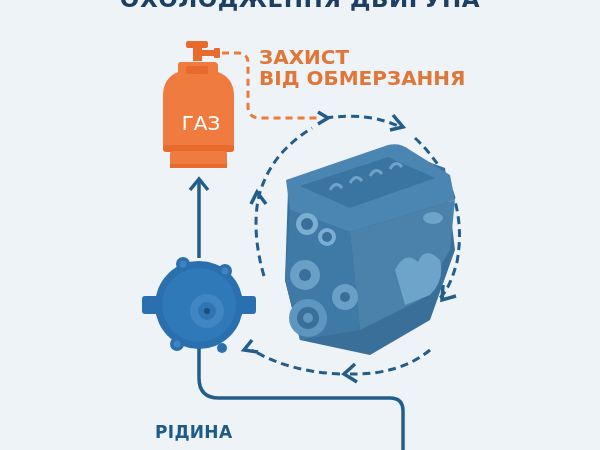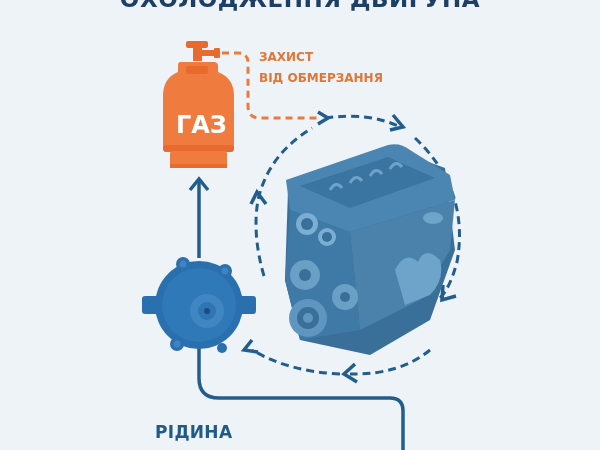--- a/index.html
+++ b/index.html
@@ -11,32 +11,32 @@
   }
   .title {
     position: absolute; left: 0; right: 0; top: -14px;
     text-align: center;
     font-family: "DejaVu Sans", sans-serif;
     font-weight: bold; font-size: 23px; letter-spacing: 0.5px;
     color: #1c3f63;
   }
   .label-orange {
     position: absolute; left: 259px; top: 47px;
-    color: #e07638; font-weight: bold; font-size: 12px; line-height: 21px;
+    color: #e07638; font-weight: bold; font-size: 20px; line-height: 21px;
     font-family: "DejaVu Sans", sans-serif;
   }
   .label-blue {
     position: absolute; left: 155px; top: 421px;
     color: #1e5b8a; font-weight: bold; font-size: 17px; line-height: 22px;
     font-family: "DejaVu Sans", sans-serif; letter-spacing: 0.3px;
   }
   svg.diagram { position: absolute; left: 0; top: 0; }
   .gas-label {
     position: absolute; left: 176px; top: 111px; width: 50px; text-align: center;
-    color: #ffffff; font-weight: bold; font-size: 24px;
+    color: #ffffff; font-weight: normal; font-size: 20px;
     font-family: "DejaVu Sans", sans-serif;
   }
 </style>
 </head>
 <body>
 
 <div class="title">ОХОЛОДЖЕННЯ ДВИГУНА</div>
 
 <svg class="diagram" width="600" height="450" viewBox="0 0 600 450">
 

